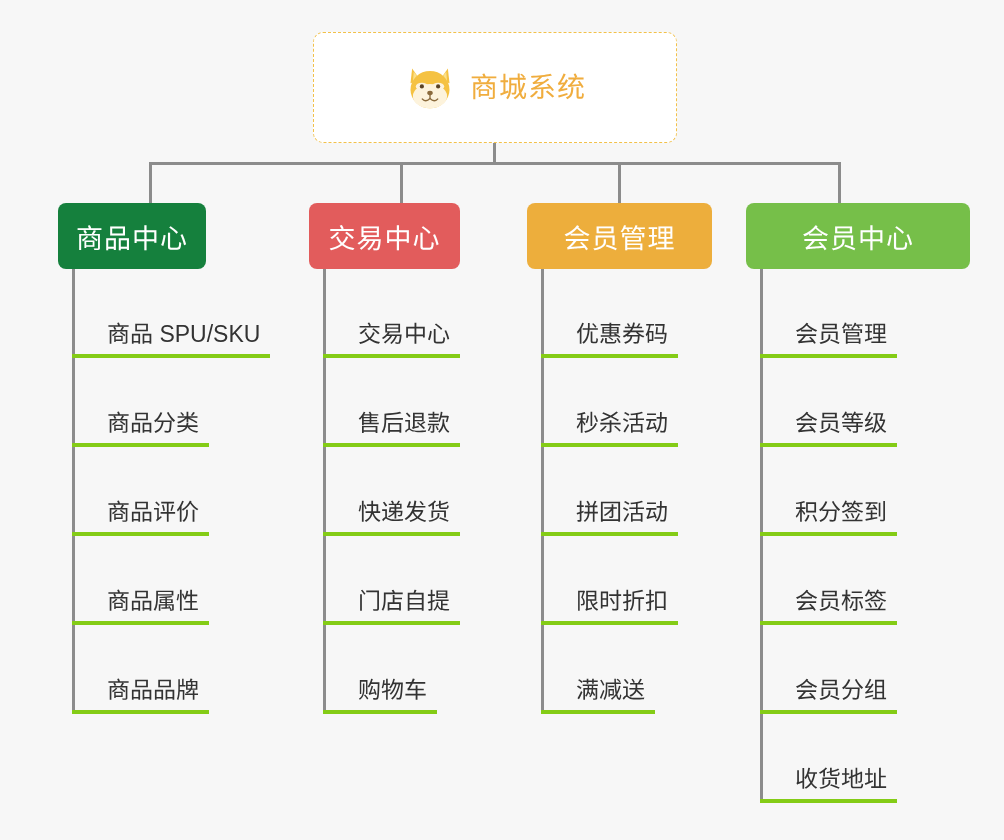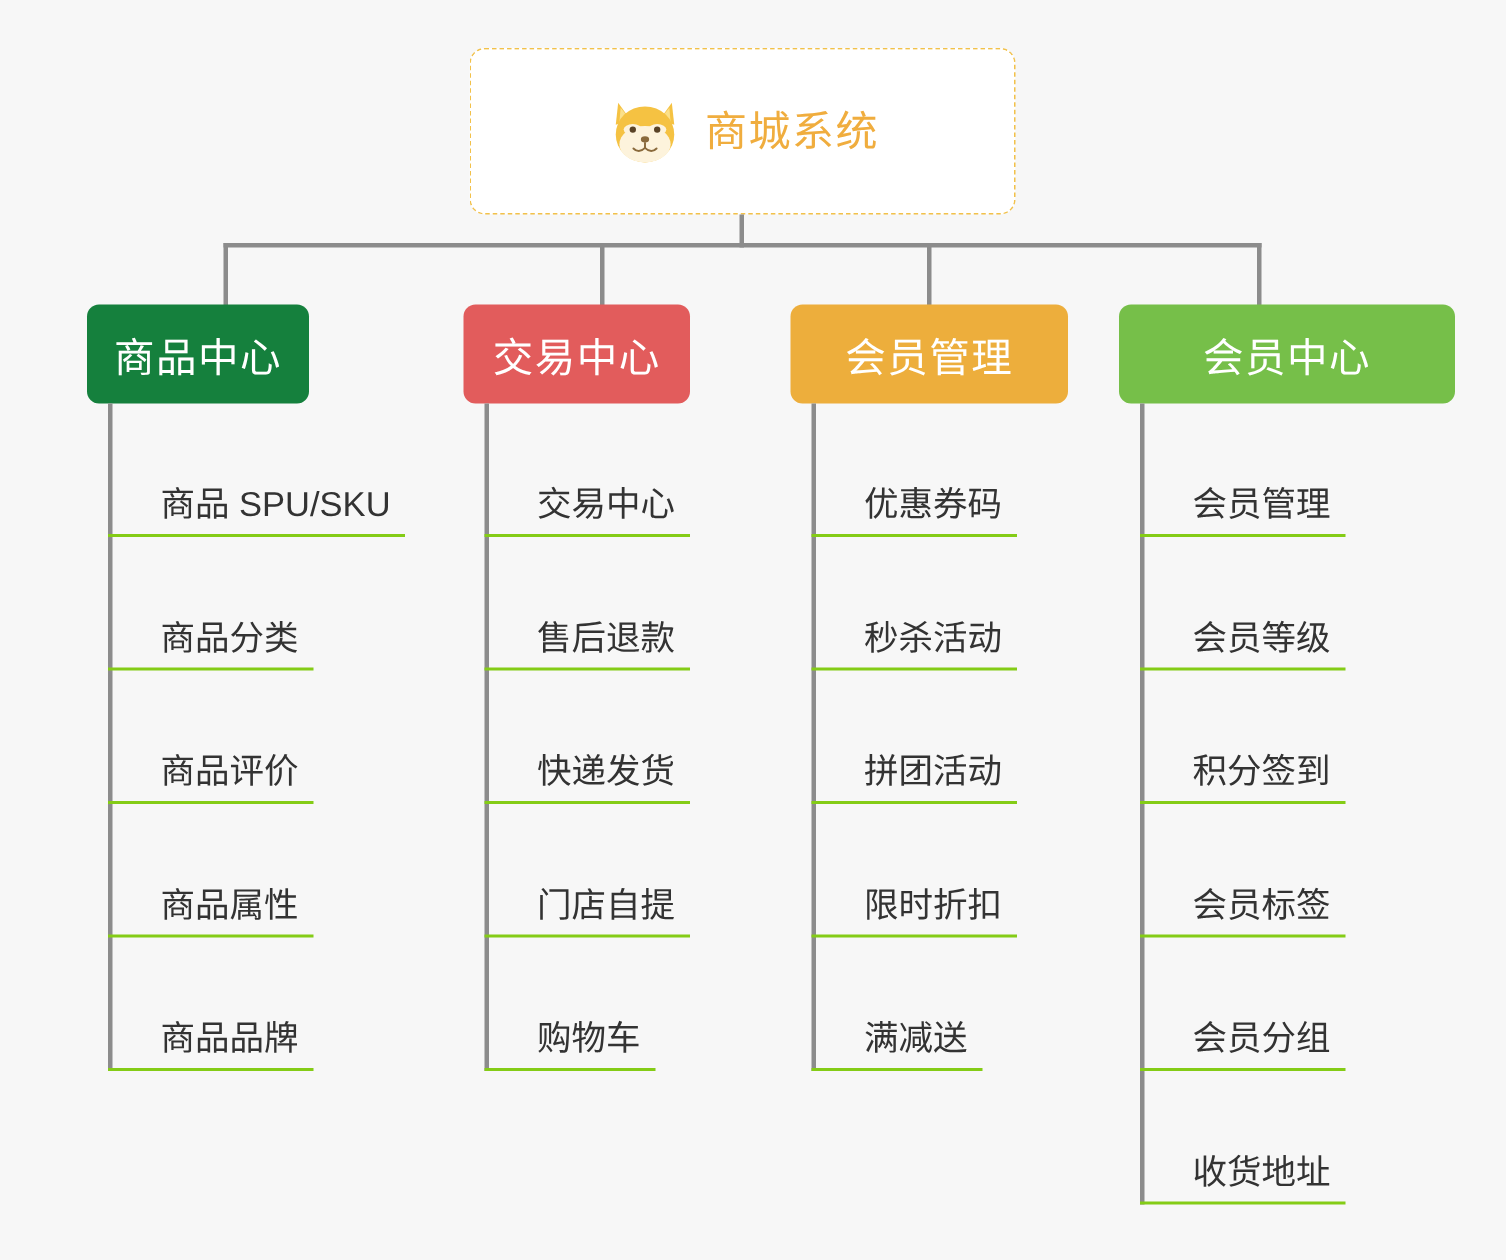--- a/index.html
+++ b/index.html
@@ -88,21 +88,21 @@
     display: flex;
     align-items: flex-end;
   }
   .leaf-label {
     display: inline-block;
     padding: 0 10px 7px 32px;
     font-size: 23px;
     line-height: 1.1;
     color: #333333;
     white-space: nowrap;
-    border-bottom: 2px solid #84cc16;
+    border-bottom: 4px solid #84cc16;
     margin-left: -3px;
     padding-left: 35px;
   }
 
   
   #branch-0 { left: 58px; }
   #branch-0 .branch-head { width: 148px; background: #15803d; text-align: right; }
   #branch-1 { left: 309px; }
   #branch-1 .branch-head { width: 151px; background: #e25c5c; }
   #branch-2 { left: 527px; }

